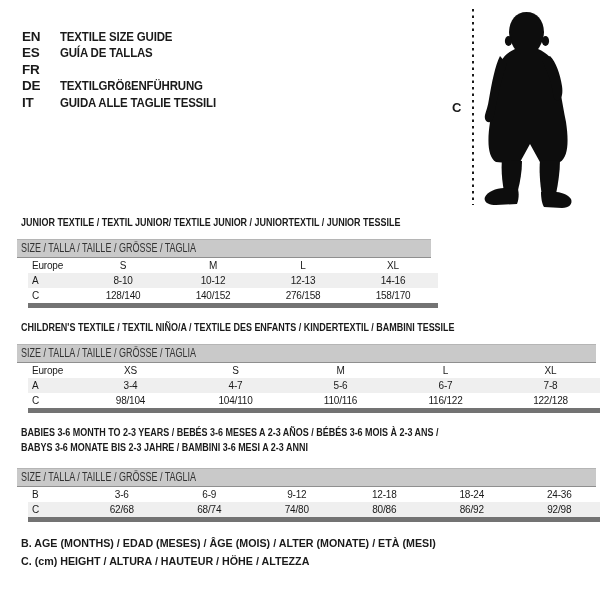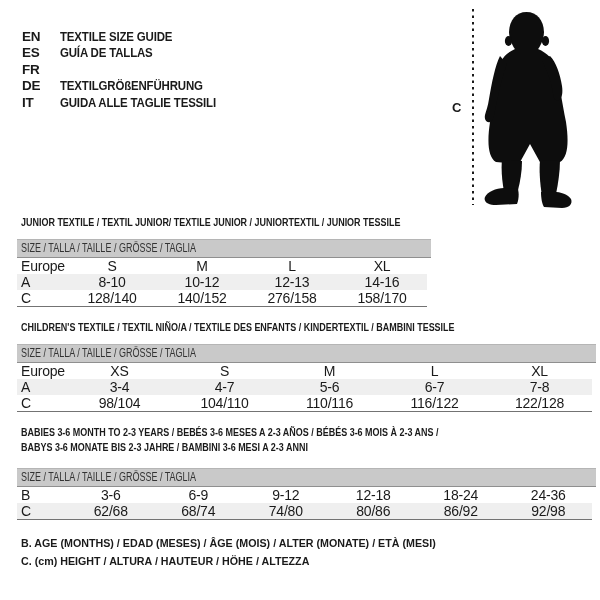--- a/index.html
+++ b/index.html
@@ -23,22 +23,22 @@
   .figure-label{position:absolute;left:452px;top:100px;font-weight:bold;font-size:13px;}
 
   
   .tbl-section{position:absolute;left:17px;}
   .tbl-title{font-weight:bold;font-size:11.5px;line-height:13px;margin:0 0 10px 4px;}
   .tbl-title.two-line{line-height:15px;margin-bottom:13px;}
   .size-bar{height:17px;line-height:17px;background:var(--header_bar,#c9c9c9);
             border-top:1px solid #b5b5b5;border-bottom:1px solid #8f8f8f;
             padding-left:4px;font-size:12px;color:var(--header_text,#333);}
   .size-bar .bar-txt{display:inline-block;transform:scaleX(0.75);transform-origin:0 50%;white-space:nowrap;}
-  table.sizes{border-collapse:collapse;table-layout:fixed;font-size:14px;
-              border-bottom:1px solid #737373;}
+  table.sizes{border-collapse:collapse;table-layout:fixed;font-size:10px;
+              border-bottom:5px solid #737373;margin-left:11px;}
   table.sizes td{height:15px;padding:0;text-align:center;letter-spacing:-0.2px;
                  overflow:hidden;white-space:nowrap;}
   table.sizes td.lbl{text-align:left;padding-left:4px;}
   tr.shaded td{background:var(--alt_row,#efefef);}
   .w410{width:410px;} .w575{width:575px;}
   col.c-label{width:50px;}
 
   
   .footnotes{position:absolute;left:21px;top:535px;}
   .footnote{height:17.5px;font-weight:bold;font-size:11.5px;line-height:17.5px;}

